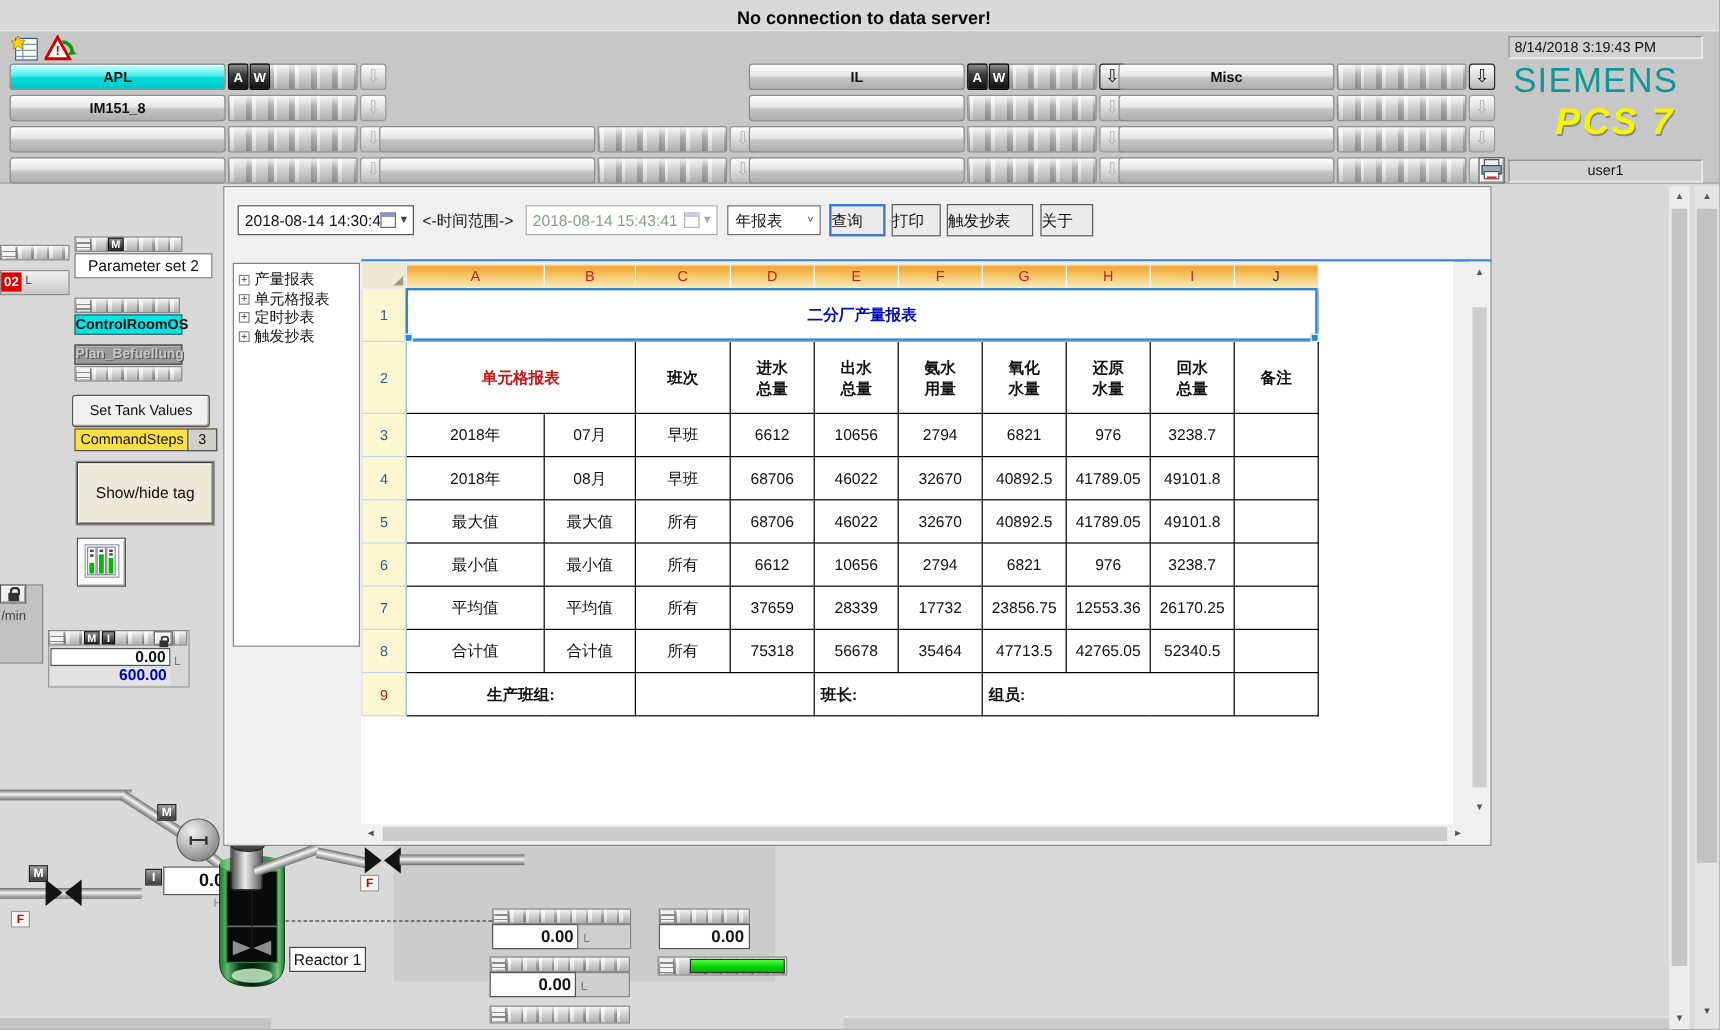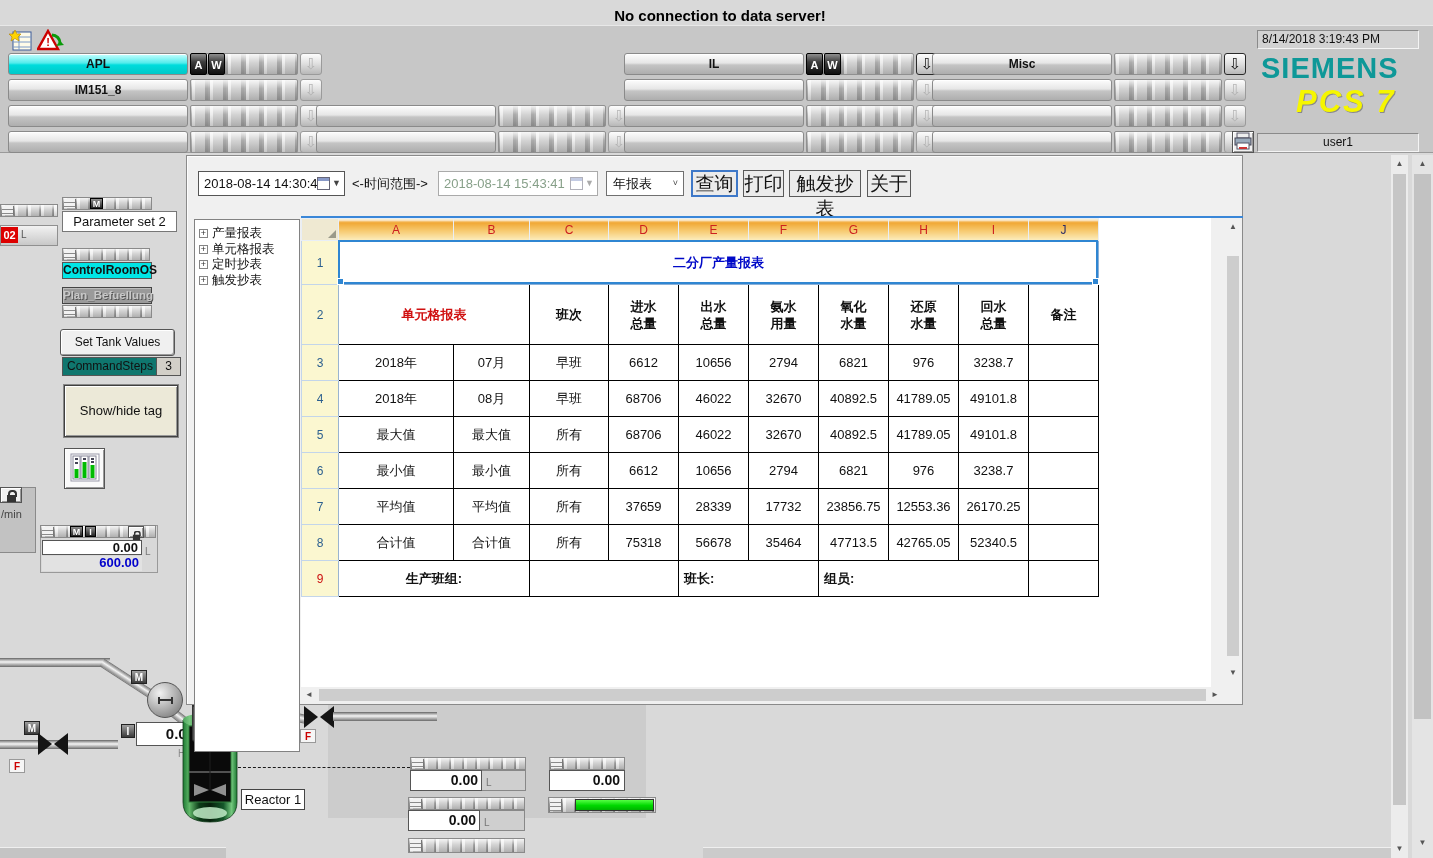--- a/index.html
+++ b/index.html
@@ -5,21 +5,21 @@
 *{margin:0;padding:0;box-sizing:border-box}
 body{background:#666}
 #screen{position:relative;width:1433px;height:858px;overflow:hidden;background:#d9d9d9;
   font-family:"Liberation Sans","DejaVu Sans",sans-serif;color:#111}
 .abs{position:absolute}
 
 .titlebar{left:0;top:0;width:1433px;height:25px;background:#fff;font-size:13px;line-height:25px;padding-left:8px;color:#222}
 .topbar{left:0;top:25px;width:1433px;height:128px;background:#c7c7c7;border-bottom:1px solid #9a9a9a;border-top:1px solid #e8e8e8}
 .alert{left:430px;top:7px;width:580px;text-align:center;font-weight:bold;font-size:15px;color:#000}
 .sunk{background:#d2d2d2;border:1px solid #8a8a8a;border-bottom-color:#f4f4f4;border-right-color:#f4f4f4;font-size:12px;line-height:17px}
-.siemens{font-weight:bold;font-size:29px;letter-spacing:1px;color:#0e9898}
+.siemens{font-weight:normal;font-size:29px;letter-spacing:1px;color:#0e9898}
 .pcs7{font-style:italic;font-weight:bold;font-size:31px;letter-spacing:2px;color:#f6f600;text-shadow:1px 1px 0 #8a8a8a}
 
 .trow{position:absolute;width:314px;height:22px}
 .b1{position:absolute;left:0;top:0;width:180px;height:22px;border:1px solid #8a8a8a;border-radius:3px;
   background:linear-gradient(180deg,#fdfdfd,#e6e6e6 45%,#c4c4c4 55%,#aeaeae);
   font-weight:bold;font-size:12px;text-align:center;line-height:20px;box-shadow:inset 0 1px 0 #fff}
 .b1.cyan{background:linear-gradient(180deg,#c8ffff,#52ecec 45%,#00dcdc 55%,#00c8c8)}
 .cells{position:absolute;left:182px;top:0;width:108px;height:22px;border:1px solid #909090;border-radius:2px;
   background:linear-gradient(180deg,rgba(255,255,255,.85),rgba(255,255,255,.1) 42%,rgba(0,0,0,.16)),
   repeating-linear-gradient(90deg,#aaa 0 1px,#ececec 1px 4px,#cfcfcf 4px 14px,#a2a2a2 14px 17px,#aaa 17px 18px)}
@@ -31,23 +31,23 @@
 .ar.on{border-color:#2a2a2a}
 .ar.on::before{color:#111}
 
 .report{left:186px;top:155px;width:1057px;height:550px;background:#f0f0f0;border:1px solid #8a8a8a;box-shadow:inset 1px 1px 0 #fdfdfd}
 .dtp{position:absolute;height:25px;background:#fff;border:1px solid #555;font-size:13px;line-height:23px;padding-left:5px}
 .dtp.dis{border-color:#aaa;color:#87a089}
 .cal{position:absolute;right:14px;top:5px;width:13px;height:13px;border:1px solid #667;
   background:linear-gradient(180deg,#8899c8 0 3px,#fff 3px),#fff}
 .dda{position:absolute;right:3px;top:0;font-size:9px;line-height:23px;color:#444}
 .combo{position:absolute;height:25px;background:#fff;border:1px solid #707070;font-size:13px;line-height:23px;padding-left:6px}
-.rbtn{position:absolute;height:27px;background:#ebebeb;border:1px solid #5a5a5a;font-size:19px;text-align:center;line-height:25px}
+.rbtn{position:absolute;height:27px;background:#ebebeb;border:1px solid #5a5a5a;font-size:13px;text-align:left;line-height:25px}
 .rbtn.def{border:2px solid #3e78c8;line-height:23px}
-.tree{left:7px;top:63px;width:106px;height:533px;background:#fff;border:1px solid #828282;padding:6px 0 0 4px}
+.tree{left:7px;top:63px;width:106px;height:320px;background:#fff;border:1px solid #828282;padding:6px 0 0 4px}
 .titem{font-size:12.5px;line-height:15.5px;white-space:nowrap}
 .texp{display:inline-block;width:9px;height:9px;border:1px solid #848484;background:#fff;font-size:9px;line-height:7px;text-align:center;color:#333;margin-right:4px;vertical-align:1px}
 .texp::before{content:"+"}
 .sheet{left:114px;top:62px;width:910px;height:469px;background:#fff;overflow:hidden}
 .blue-line{left:114px;top:60px;width:942px;height:2px;background:#3a87d8}
 
 .g{border-collapse:collapse;table-layout:fixed;width:797px}
 .g td{border:1px solid #000;background:#fff;font-size:13px;text-align:center;padding:0;overflow:hidden}
 .g td.rn{background:#fbf7d0;border:1px solid #c3d5ea;border-right-color:#9ab4d0;color:#2b5f8f;font-size:12px}
 .g td.rn.r9{color:#cc1010}
@@ -228,21 +228,21 @@
   <div class="abs" style="left:62px;top:211px;width:115px;height:21px;background:#fff;border:1px solid #777;font-size:13px;text-align:center;line-height:19px">Parameter set 2</div>
 
   <div class="strip" style="left:62px;top:248px;width:88px"></div>
   <div class="abs" style="left:62px;top:262px;width:90px;height:17px;background:#00e6e6;border:1px solid #555;font-weight:bold;font-size:12px;text-align:center;line-height:15px">ControlRoomOS</div>
 
   <div class="abs" style="left:62px;top:287px;width:90px;height:17px;background:#9a9a9a;border:1px solid #444;box-shadow:inset 1px 1px 0 #bbb;font-weight:bold;font-size:11.5px;text-align:center;line-height:15px;color:#c8c8c8;text-shadow:1px 1px 0 #555">Plan_Befuellung</div>
   <div class="strip" style="left:62px;top:305px;width:90px"></div>
 
   <div class="abs btn3d" style="left:60px;top:329px;width:115px;height:27px;font-size:12px;line-height:25px;border-radius:3px">Set Tank Values</div>
 
-  <div class="abs" style="left:62px;top:357px;width:119px;height:19px;background:#0f766e;border:1px solid #555;font-size:12px;line-height:17px;padding-left:4px"><span>CommandSteps</span></div>
+  <div class="abs" style="left:62px;top:357px;width:119px;height:19px;background:#fde047;border:1px solid #555;font-size:12px;line-height:17px;padding-left:4px"><span>CommandSteps</span></div>
   <div class="abs" style="left:156px;top:357px;width:25px;height:19px;background:#d2cfc8;border:1px solid #555;font-size:12px;line-height:17px;text-align:center">3</div>
 
   <div class="abs" style="left:64px;top:385px;width:114px;height:52px;background:#ece9d8;border:1px solid #404040;box-shadow:inset 1px 1px 0 #fff,inset -1px -1px 0 #999,0 0 0 1px #888;font-size:13px;text-align:center;line-height:50px">Show/hide tag</div>
 
   <div class="abs btn3d" style="left:64px;top:448px;width:41px;height:41px;background:#fafafa">
     <svg width="37" height="37">
         <rect x="5" y="5" width="28" height="27" fill="#fff" stroke="#99a"></rect>
         <rect x="7" y="7" width="7" height="23" fill="#fff" stroke="#889"></rect>
         <rect x="15" y="7" width="7" height="23" fill="#fff" stroke="#889"></rect>
         <rect x="23" y="7" width="7" height="23" fill="#fff" stroke="#889"></rect>

